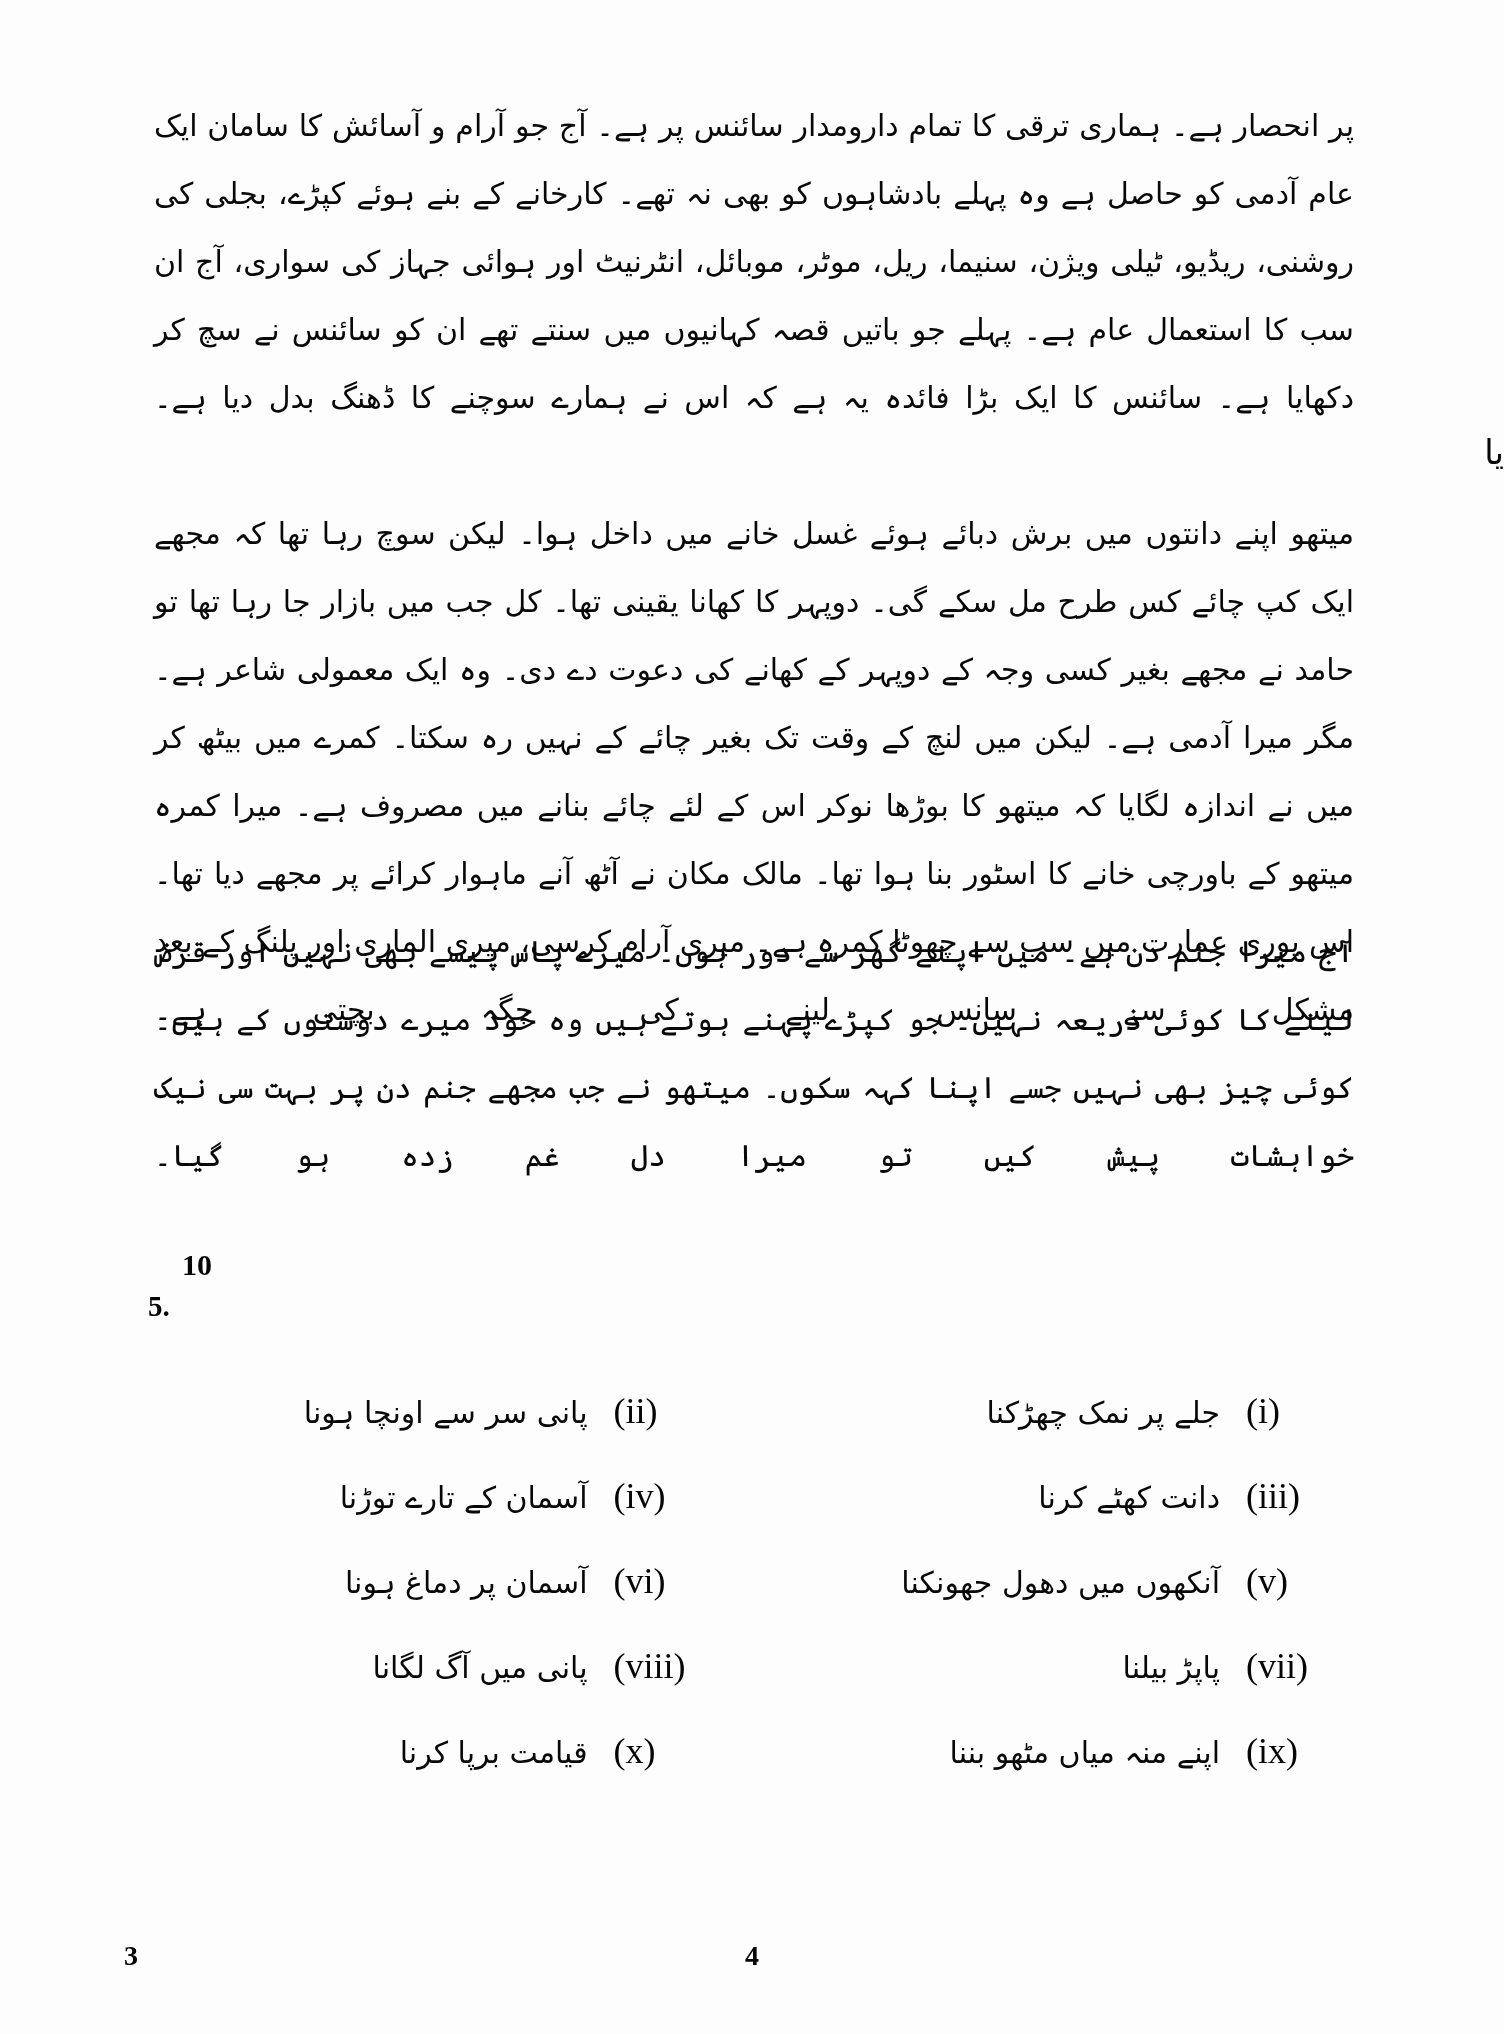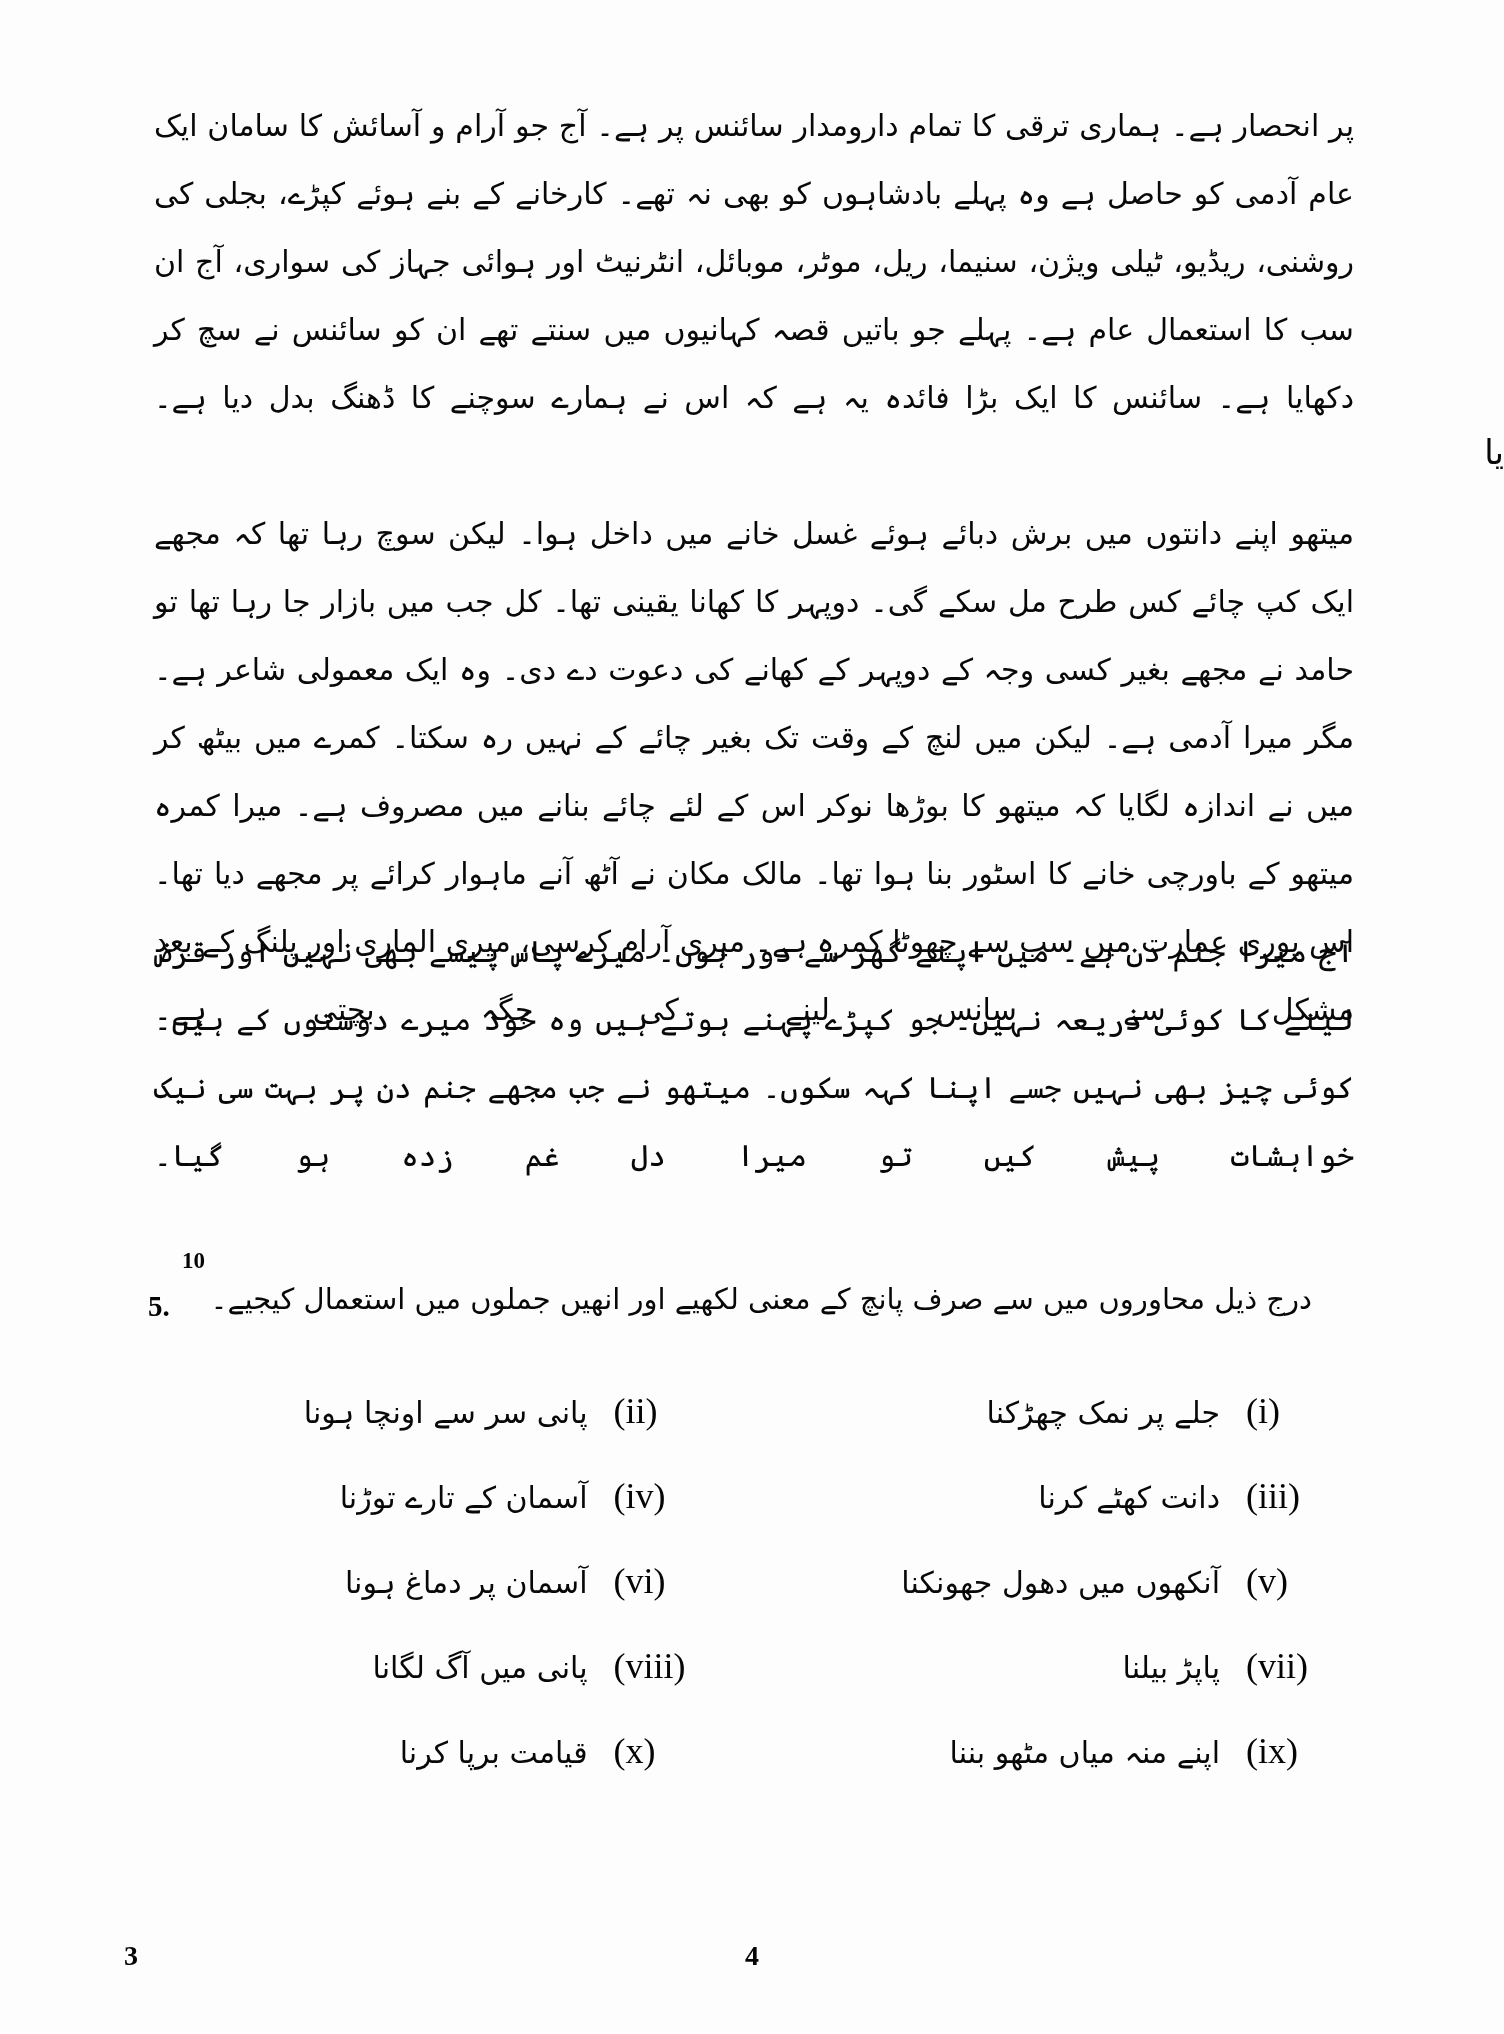--- a/index.html
+++ b/index.html
@@ -50,21 +50,21 @@
     font-size: 34px;
     font-family: "DejaVu Sans", sans-serif;
     color: #080808;
   }
 
   
   .marks {
     position: absolute;
     left: 182px;
     top: 1248px;
-    font-size: 23px;
+    font-size: 30px;
     font-weight: 700;
     font-family: "Liberation Serif", serif;
     color: #050505;
     direction: ltr;
   }
   .q-number {
     position: absolute;
     left: 148px;
     top: 1290px;
     font-size: 29px;
@@ -161,21 +161,20 @@
   <div class="ya-divider urdu">یا</div>
 
   <div class="passage urdu" id="passage-two">میتھو اپنے دانتوں میں برش دبائے ہوئے غسل خانے میں داخل ہوا۔ لیکن سوچ رہا تھا کہ مجھے ایک کپ چائے کس طرح مل سکے گی۔ دوپہر کا کھانا یقینی تھا۔ کل جب میں بازار جا رہا تھا تو حامد نے مجھے بغیر کسی وجہ کے دوپہر کے کھانے کی دعوت دے دی۔ وہ ایک معمولی شاعر ہے۔ مگر میرا آدمی ہے۔ لیکن میں لنچ کے وقت تک بغیر چائے کے نہیں رہ سکتا۔ کمرے میں بیٹھ کر میں نے اندازہ لگایا کہ میتھو کا بوڑھا نوکر اس کے لئے چائے بنانے میں مصروف ہے۔ میرا کمرہ میتھو کے باورچی خانے کا اسٹور بنا ہوا تھا۔ مالک مکان نے آٹھ آنے ماہوار کرائے پر مجھے دیا تھا۔ اس پوری عمارت میں سب سے چھوٹا کمرہ ہے۔ میری آرام کرسی، میری الماری اور پلنگ کے بعد مشکل سے سانس لینے کی جگہ بچتی ہے۔</div>
 
   <div class="passage urdu" id="passage-two-b">آج میرا جنم دن ہے۔ میں اپنے گھر سے دور ہوں۔ میرے پاس پیسے بھی نہیں اور قرض لینے کا کوئی ذریعہ نہیں۔ جو کپڑے پہنے ہوتے ہیں وہ خود میرے دوستوں کے ہیں۔ کوئی چیز بھی نہیں جسے اپنا کہہ سکوں۔ میتھو نے جب مجھے جنم دن پر بہت سی نیک خواہشات پیش کیں تو میرا دل غم زدہ ہو گیا۔</div>
 
   <div class="marks">10</div>
 
   <div class="q-number">5.</div>
 
-  <div class="q-text urdu">درج ذیل محاوروں میں سے صرف پانچ کے معنی لکھیے اور انھیں جملوں میں استعمال کیجیے۔</div>
 
   <div class="idiom-grid">
 
     <div class="idiom-row">
       <div class="idiom-cell right-col">
         <span class="idiom-num">(i)</span>
         <span class="idiom-text">جلے پر نمک چھڑکنا</span>
       </div>
       <div class="idiom-cell left-col">
         <span class="idiom-num">(ii)</span>

